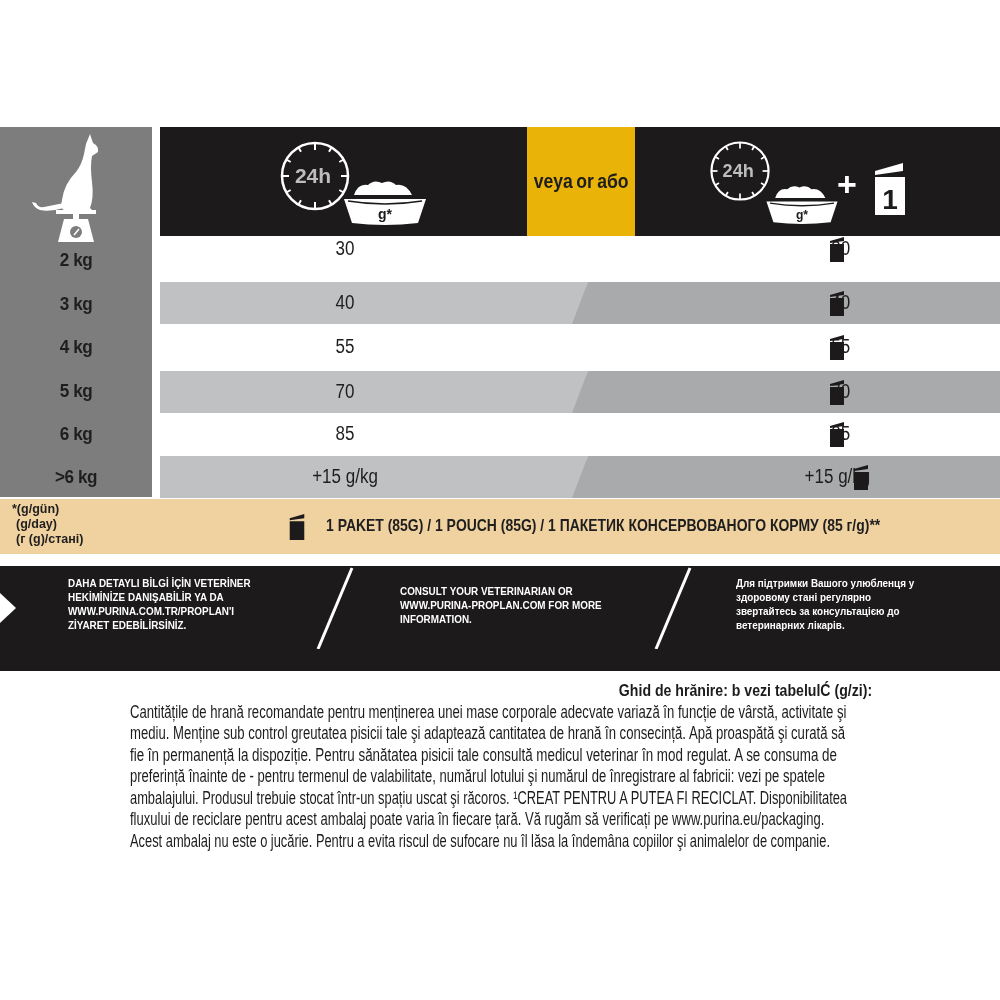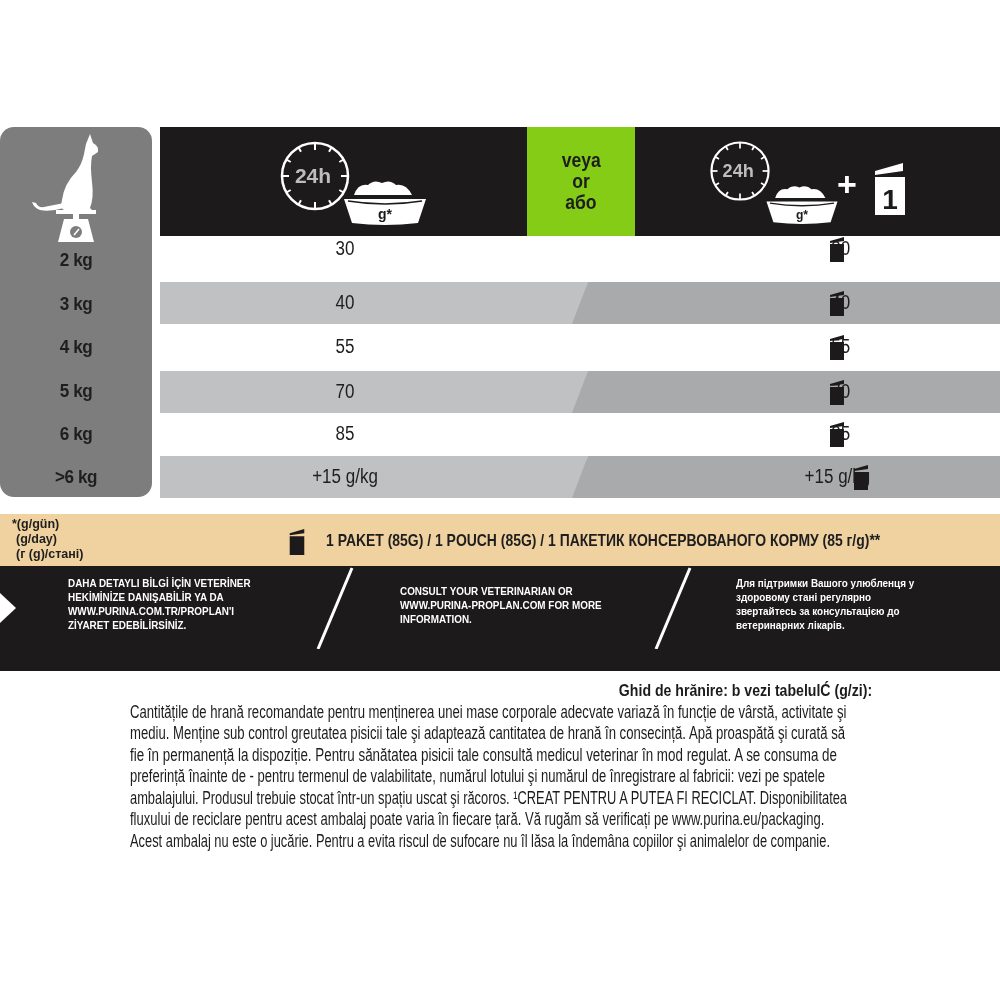--- a/index.html
+++ b/index.html
@@ -1,41 +1,41 @@
 <!DOCTYPE html>
 <html><head>
 <meta charset="utf-8">
 <style>
   html, body { margin:0; padding:0; }
   body { width:1000px; height:1000px; background:#ffffff; position:relative; overflow:hidden;
          font-family:"Liberation Sans", sans-serif; color:#1c1c1c; }
   .abs { position:absolute; }
 
   
-  #leftcol { left:0; top:127px; width:152px; height:370px; background:#7d7d7d;border-radius:14px; }
+  #leftcol { left:0; top:127px; width:152px; height:370px; background:#7d7d7d; }
   .kg { position:absolute; left:0; width:152px; text-align:center; font-weight:bold; font-size:19px; color:#1e1e1e; letter-spacing:-0.5px; transform:scaleX(0.9); }
 
   
   #hdr-left { left:160px; top:127px; width:367px; height:109px; background:#1c1a1a; }
-  #hdr-mid { left:527px; top:127px; width:108px; height:109px; background:#84cc16; display:flex; flex-direction:column; align-items:center; justify-content:center; }
+  #hdr-mid { left:527px; top:127px; width:108px; height:109px; background:#eab308; display:flex; align-items:center; justify-content:center; }
   #hdr-mid span { font-weight:bold; font-size:20px; line-height:21px; color:#1e1e1e; transform:scaleX(0.88); display:block; }
   #hdr-right { left:635px; top:127px; width:365px; height:109px; background:#1c1a1a; }
 
   
   .row { position:absolute; left:160px; width:840px; height:42px; }
   .row.gray .lpart { position:absolute; left:0; top:0; height:100%; width:428px; background:#c0c1c2;
       clip-path:polygon(0 0, 100% 0, calc(100% - 12px) 100%, 0 100%); }
   .row.gray .rpart { position:absolute; left:412px; top:0; height:100%; right:0; background:#a9aaab;
       clip-path:polygon(16px 0, 100% 0, 100% 100%, 0 100%); }
   .val-l { position:absolute; left:130px; width:110px; text-align:center; font-size:20px; color:#1e1e1e; transform:scaleX(0.85); top:9px; }
   .val-r { position:absolute; right:150px; text-align:right; font-size:20px; color:#1e1e1e; transform:scaleX(0.85); transform-origin:right center; top:9px; }
   .pouch { position:absolute; width:14px; height:25px; top:9px; }
 
   
-  #band { left:0; top:514px; width:1000px; height:55px; background:#f0d1a0; }
+  #band { left:0; top:499px; width:1000px; height:55px; background:#f0d1a0; }
   #band-units { position:absolute; left:12px; top:3px; font-size:12.5px; line-height:15px; font-weight:bold; color:#1e1e1e; }
   #band-text { position:absolute; left:326px; top:17px; font-size:17px; font-weight:bold; color:#1e1e1e; transform:scaleX(0.82); transform-origin:left center; white-space:nowrap; }
 
   
   #footer { left:0; top:566px; width:1000px; height:105px; background:#1c1a1a; }
   .ftxt { position:absolute; color:#ffffff; font-weight:bold; font-size:11.5px; line-height:14px; transform:scaleX(0.86); transform-origin:left top; white-space:nowrap; }
 
   
   #guide-title { right:128px; top:681px; font-weight:bold; font-size:17px; transform:scaleX(0.83); transform-origin:right center; white-space:nowrap; }
   .pline { position:absolute; left:130px; font-size:17.5px; line-height:21px; white-space:nowrap; transform-origin:left center; color:#1c1c1c; }

